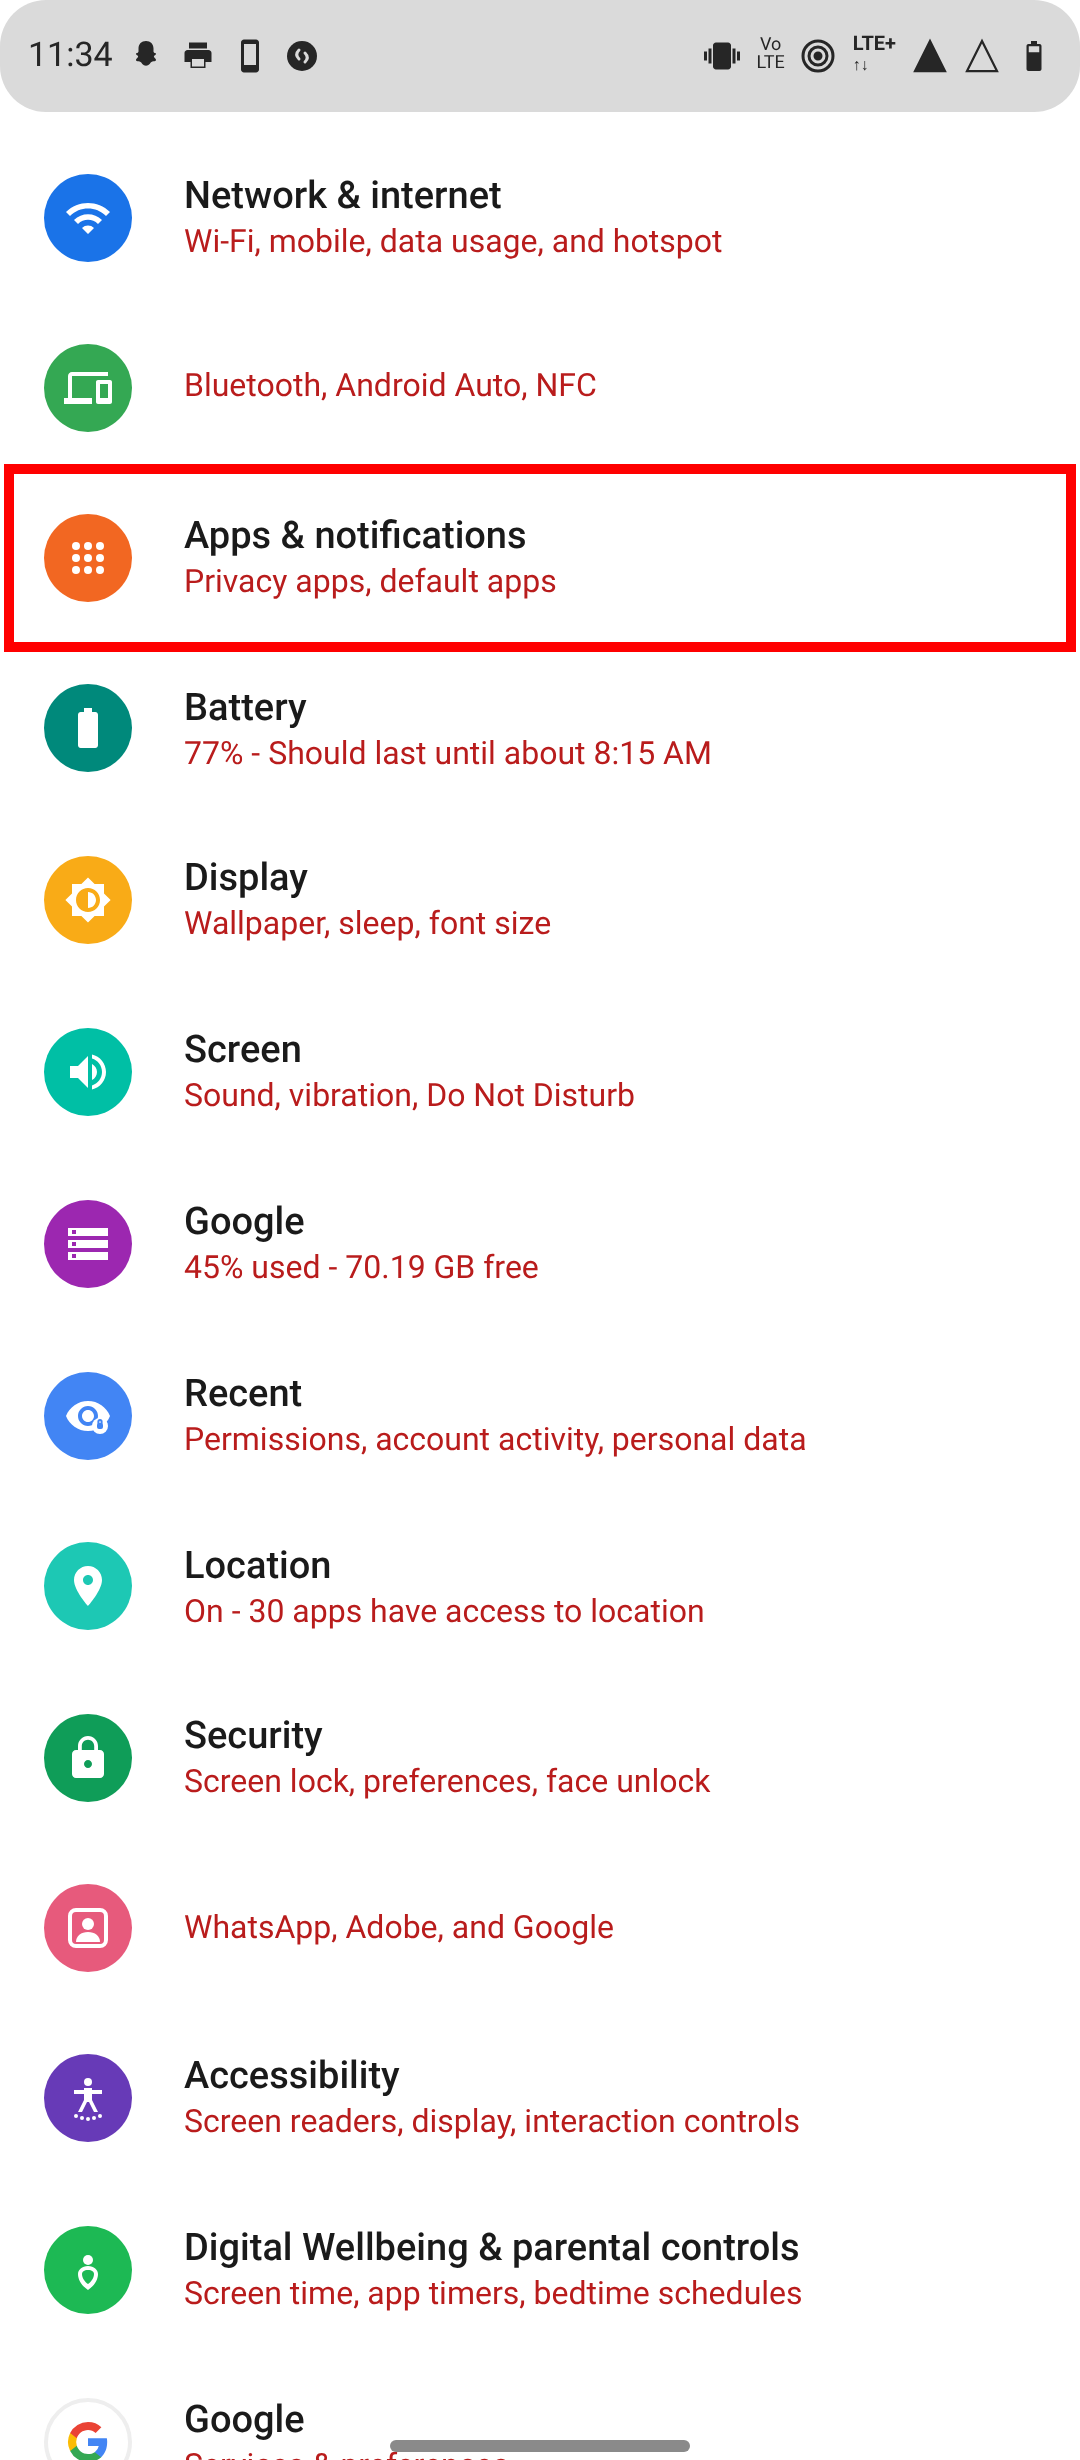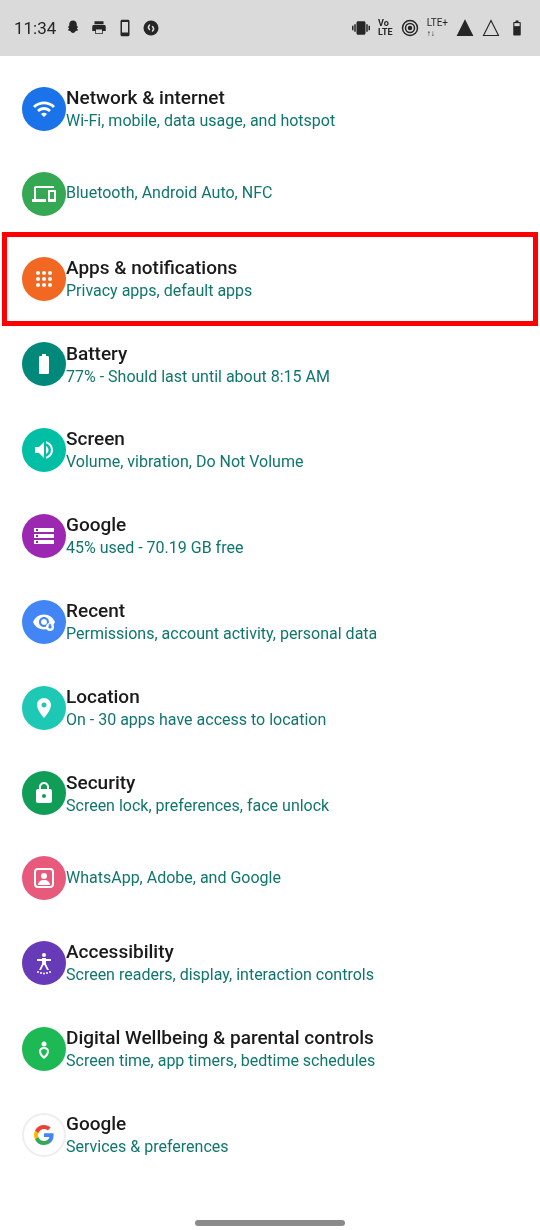--- a/index.html
+++ b/index.html
@@ -13,32 +13,34 @@
   }
   .status-bar {
     height: 56px;
     background: #dadada;
     display: flex;
     align-items: center;
     padding: 0 14px;
     color: #262626;
     font-size: 17px;
     justify-content: space-between;
+    border-radius: 23px;
   }
   .status-left, .status-right {
     display: flex;
     align-items: center;
     gap: 8px;
   }
   .status-icon { width: 18px; height: 18px; display:inline-block; }
   .content { padding-top: 10px; }
   .row {
     display: flex;
     align-items: center;
     padding: 20px 20px 20px 22px;
+    gap: 26px;
     position: relative;
   }
   .icon-circle {
     width: 44px;
     height: 44px;
     border-radius: 50%;
     flex: 0 0 44px;
     display: flex;
     align-items: center;
     justify-content: center;
@@ -47,21 +49,21 @@
   .icon-circle svg { width: 24px; height: 24px; }
   .texts { flex: 1; }
   .title {
     font-size: 19px;
     color: #1a1a1a;
     font-weight: 500;
     margin-bottom: 2px;
   }
   .subtitle {
     font-size: 16px;
-    color: #0f766e;
+    color: #b91c1c;
     line-height: 1.3;
   }
   .highlight-box {
     position: absolute;
     left: 2px;
     right: 2px;
     top: -4px;
     bottom: -4px;
     border: 5px solid #ff0000;
     pointer-events: none;
@@ -119,29 +121,29 @@
           <path d="M10 8c-2 2-2 4 0 6M14 16c2-2 2-4 0-6" stroke="#dadada" stroke-width="2" fill="none" stroke-linecap="round"></path>
         </svg>
     </span>
   </div>
   <div class="status-right">
     <span class="status-icon">
       <svg viewBox="0 0 24 24" fill="#262626">
           <path d="M0 15h2V9H0v6zm3 2h2V7H3v10zm19-8v6h2V9h-2zm-3 8h2V7h-2v10zM16 3H8C6.9 3 6 3.9 6 5v14c0 1.1.9 2 2 2h8c1.1 0 2-.9 2-2V5c0-1.1-.9-2-2-2z"></path>
         </svg>
     </span>
-    <span style="font-size:9px;line-height:1;font-weight:700;">Vo<br>LTE</span>
+    <span style="font-size:9px;line-height:1;font-weight:400;text-align:center;">Vo<br>LTE</span>
     <span class="status-icon">
       <svg viewBox="0 0 24 24" fill="none" stroke="#262626" stroke-width="2">
           <circle cx="12" cy="12" r="2" fill="#262626"></circle>
           <circle cx="12" cy="12" r="6"></circle>
           <circle cx="12" cy="12" r="10"></circle>
         </svg>
     </span>
-    <span style="font-size:10px;line-height:1;font-weight:400;">LTE+<br><span style="font-size:8px;">↑↓</span></span>
+    <span style="font-size:10px;line-height:1;font-weight:700;">LTE+<br><span style="font-size:8px;">↑↓</span></span>
     <span class="status-icon">
       <svg viewBox="0 0 24 24">
           <path d="M2 22h20L12 2 2 22z" fill="none" stroke="#262626" stroke-width="1.5"></path>
           <path d="M2 22h20L12 2" fill="#262626"></path>
         </svg>
     </span>
     <span class="status-icon">
       <svg viewBox="0 0 24 24">
           <path d="M2 22h20L12 2 2 22z" fill="none" stroke="#262626" stroke-width="1.5"></path>
         </svg>
@@ -202,28 +204,39 @@
         <svg viewBox="0 0 24 24" fill="currentColor">
           <path d="M15.67 4H14V2h-4v2H8.33C7.6 4 7 4.6 7 5.33v15.33C7 21.4 7.6 22 8.33 22h7.33c.74 0 1.34-.6 1.34-1.33V5.33C17 4.6 16.4 4 15.67 4z"></path>
         </svg>
       </div>
       <div class="texts">
         <div class="title">Battery</div>
         <div class="subtitle">77% - Should last until about 8:15 AM</div>
       </div>
     </div>
     <div class="row">
+      <div class="icon-circle c-amber">
+        <svg viewBox="0 0 24 24" fill="currentColor">
+          <path d="M20 8.69V4h-4.69L12 .69 8.69 4H4v4.69L.69 12 4 15.31V20h4.69L12 23.31 15.31 20H20v-4.69L23.31 12 20 8.69zM12 18c-3.31 0-6-2.69-6-6s2.69-6 6-6 6 2.69 6 6-2.69 6-6 6zm0-10v8c2.21 0 4-1.79 4-4s-1.79-4-4-4z"></path>
+        </svg>
+      </div>
+      <div class="texts">
+        <div class="title">Display</div>
+        <div class="subtitle">Wallpaper, sleep, font size</div>
+      </div>
+    </div>
+    <div class="row">
       <div class="icon-circle c-cyan">
         <svg viewBox="0 0 24 24" fill="currentColor">
           <path d="M3 9v6h4l5 5V4L7 9H3zm13.5 3c0-1.77-1.02-3.29-2.5-4.03v8.05c1.48-.73 2.5-2.25 2.5-4.02zM14 3.23v2.06c2.89.86 5 3.54 5 6.71s-2.11 5.85-5 6.71v2.06c4.01-.91 7-4.49 7-8.77s-2.99-7.86-7-8.77z"></path>
         </svg>
       </div>
       <div class="texts">
         <div class="title">Screen</div>
-        <div class="subtitle">Volume, vibration, Do Not Volume</div>
+        <div class="subtitle">Sound, vibration, Do Not Disturb</div>
       </div>
     </div>
     <div class="row">
       <div class="icon-circle c-purple">
         <svg viewBox="0 0 24 24" fill="currentColor">
           <path d="M2 20h20v-4H2v4zm2-3h2v2H4v-2zM2 4v4h20V4H2zm4 3H4V5h2v2zm-4 7h20v-4H2v4zm2-3h2v2H4v-2z"></path>
         </svg>
       </div>
       <div class="texts">
         <div class="title">Google</div>

